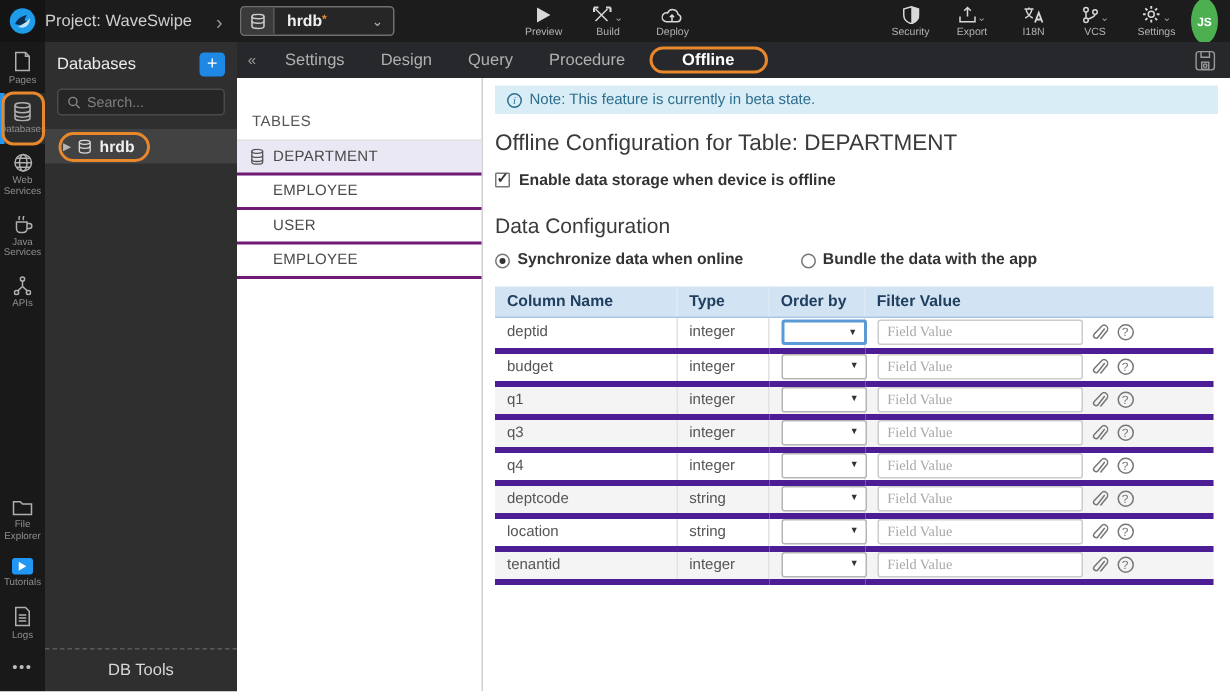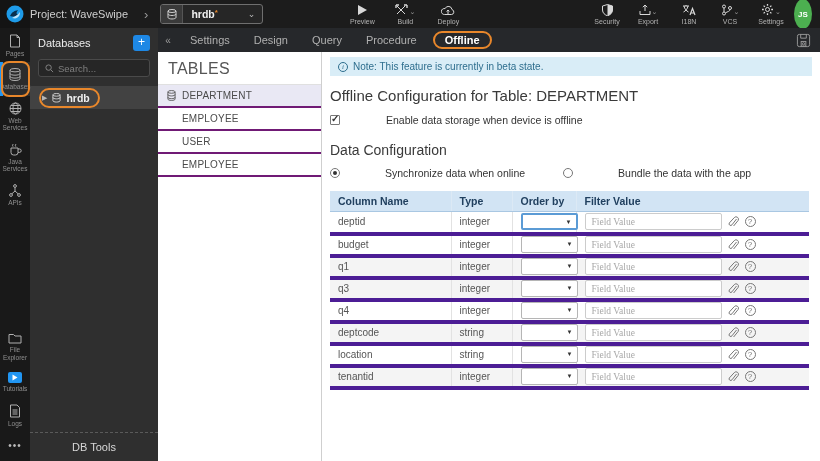--- a/index.html
+++ b/index.html
@@ -61,44 +61,44 @@
   .tree-label { color:#f0f0f0; font-size:10.5px; font-weight:bold; }
   .db-footer { margin-top:auto; border-top:1px dashed #5a5a5a; height:29px; display:flex;
     align-items:center; justify-content:center; color:#d8d8d8; font-size:11px; cursor:pointer; }
 
   
   .workspace { flex:1; display:flex; flex-direction:column; background:#fff; }
   .tabbar { height:24px; background:#26282b; display:flex; align-items:center; }
   .collapse-btn { width:20px; text-align:center; color:#9a9a9a; font-size:10px; cursor:pointer; }
   .tab { padding:2px 12px; font-size:11px; color:#b0b0b0; cursor:pointer; white-space:nowrap; }
   .tab.active { position:relative; color:#fff; font-weight:bold; border:2px solid #e8872b;
-    border-radius:10px; padding:1px 10px; margin-left:4px; }
+    border-radius:10px; padding:1px 20px; margin-left:4px; }
   .save-btn { margin-right:9px; color:#9a9a9a; cursor:pointer; display:flex; }
 
   .workrow { flex:1; display:flex; min-height:0; }
   .tablespanel { width:164px; border-right:1px solid #cfcfcf; background:#fff; }
-  .tp-head { padding:8px 10px 6px; font-size:16px; color:#555; border-bottom:1px solid #e0e0e0; letter-spacing:.3px; }
+  .tp-head { padding:24px 10px 6px; font-size:10px; color:#555; border-bottom:1px solid #e0e0e0; letter-spacing:.3px; }
   .tp-item { height:23px; display:flex; align-items:center; padding-left:9px; font-size:10px;
     color:#4a4a4a; border-bottom:2px solid #701a75; cursor:pointer; letter-spacing:.2px; }
   .tp-item .icslot { width:15px; display:flex; align-items:center; color:#555; }
   .tp-item.selected { background:#e9e8f4; }
 
   .content { flex:1; padding:5px 8px 0; overflow:hidden; }
   .note { background:#d9edf7; color:#2e6e8e; font-size:10px; padding:4px 8px; display:flex; align-items:center; gap:5px; }
   .note .i-circ { width:10px; height:10px; border:1px solid #2e6e8e; border-radius:50%; font-size:7px;
     display:flex; align-items:center; justify-content:center; flex:none; font-style:italic; font-family:"Liberation Serif",serif; }
   .h1 { font-size:15px; color:#3a3a3a; margin:11px 0 10px; font-weight:400; }
   .check-row { display:flex; align-items:center; gap:6px; }
   .checkbox { width:10px; height:10px; border:1px solid #777; border-radius:1px; background:#fff;
     position:relative; cursor:pointer; flex:none; }
   .checkbox.checked::after { content:"✓"; position:absolute; left:0px; top:-3px; font-size:10px; color:#333; font-weight:bold; }
-  .small-label { font-size:10.5px; color:#333; font-weight:normal;margin-left:40px; }
+  .small-label { font-size:10.5px; color:#333; font-weight:bold; }
   .h2 { font-size:14px; color:#3a3a3a; margin:16px 0 9px; font-weight:400; }
   .radio-row { display:flex; gap:38px; }
-  .radio-opt { display:flex; align-items:center; gap:5px; cursor:pointer; }
+  .radio-opt { display:flex; align-items:flex-end; gap:5px; cursor:pointer; }
   .radio { width:10px; height:10px; border:1px solid #777; border-radius:50%; position:relative; flex:none; background:#fff; }
   .radio.sel::after { content:""; position:absolute; left:2px; top:2px; width:4px; height:4px; border-radius:50%; background:#333; }
 
   table.grid { margin-top:12px; border-collapse:collapse; width:479px; table-layout:fixed; }
   table.grid th { background:#d2e4f4; color:#21405f; font-size:10.5px; font-weight:bold;
     text-align:left; padding:4px 8px; border-bottom:1px solid #a9c7e2; border-right:1px solid #dce9f5; }
   table.grid th:last-child { border-right:none; }
   table.grid td { height:22px; font-size:10px; color:#555; padding:0 8px;
     border-bottom:4px solid #4c1d95; border-right:1px solid #e2e2e2; }
   table.grid td:last-child { border-right:none; }

